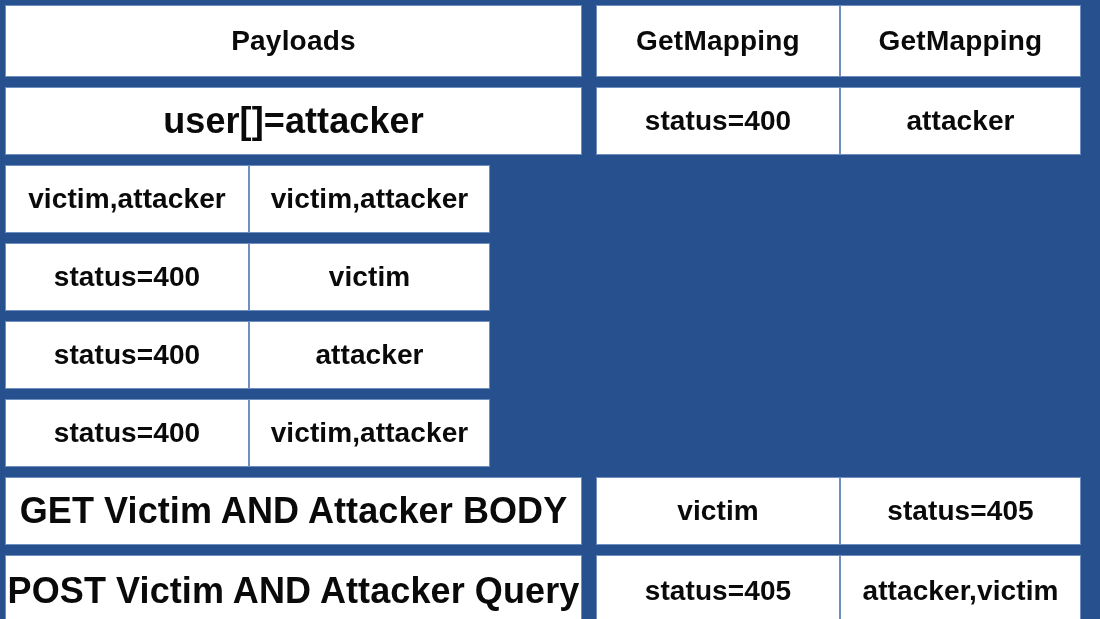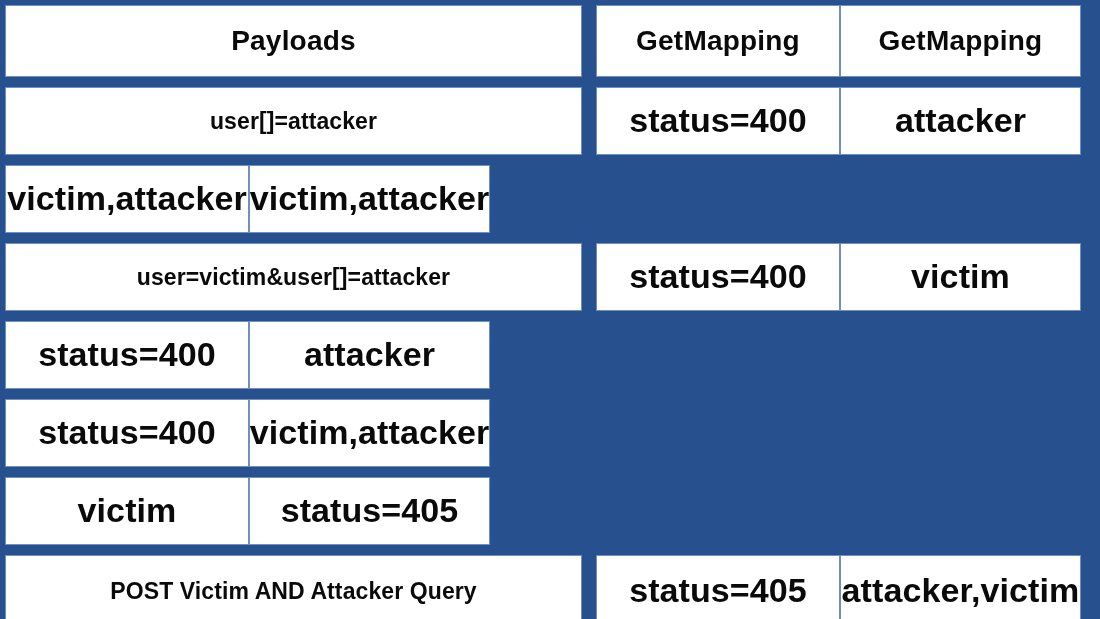--- a/index.html
+++ b/index.html
@@ -69,25 +69,25 @@
   .header-row .cell {
     font-size: 28px;
     letter-spacing: 0.2px;
   }
   .header-row {
     height: 72px;
   }
 
   
   .body-row .cell {
-    font-size: 34px;
+    font-size: 28px;
     letter-spacing: 0.1px;
   }
   .body-row .col-payload {
-    font-size: 23px;
+    font-size: 36px;
   }
 </style>
 </head>
 <body>
 
 <div class="table-frame">
 
   <div class="table-row header-row">
     <div class="cell col-payload">Payloads</div>
     <div class="cell col-get">GetMapping</div>
@@ -99,36 +99,36 @@
     <div class="cell col-get">status=400</div>
     <div class="cell col-post">attacker</div>
   </div>
 
   <div class="table-row body-row">
     <div class="cell col-get">victim,attacker</div>
     <div class="cell col-post">victim,attacker</div>
   </div>
 
   <div class="table-row body-row">
-    <div class="cell col-payload">user=victim&amp;user[]=attacker</div>
     <div class="cell col-get">status=400</div>
     <div class="cell col-post">victim</div>
   </div>
 
   <div class="table-row body-row">
     <div class="cell col-get">status=400</div>
     <div class="cell col-post">attacker</div>
   </div>
 
   <div class="table-row body-row">
     <div class="cell col-get">status=400</div>
     <div class="cell col-post">victim,attacker</div>
   </div>
 
   <div class="table-row body-row">
+    <div class="cell col-payload">GET Victim AND Attacker BODY</div>
     <div class="cell col-get">victim</div>
     <div class="cell col-post">status=405</div>
   </div>
 
   <div class="table-row body-row">
     <div class="cell col-payload">POST Victim AND Attacker Query</div>
     <div class="cell col-get">status=405</div>
     <div class="cell col-post">attacker,victim</div>
   </div>
 

